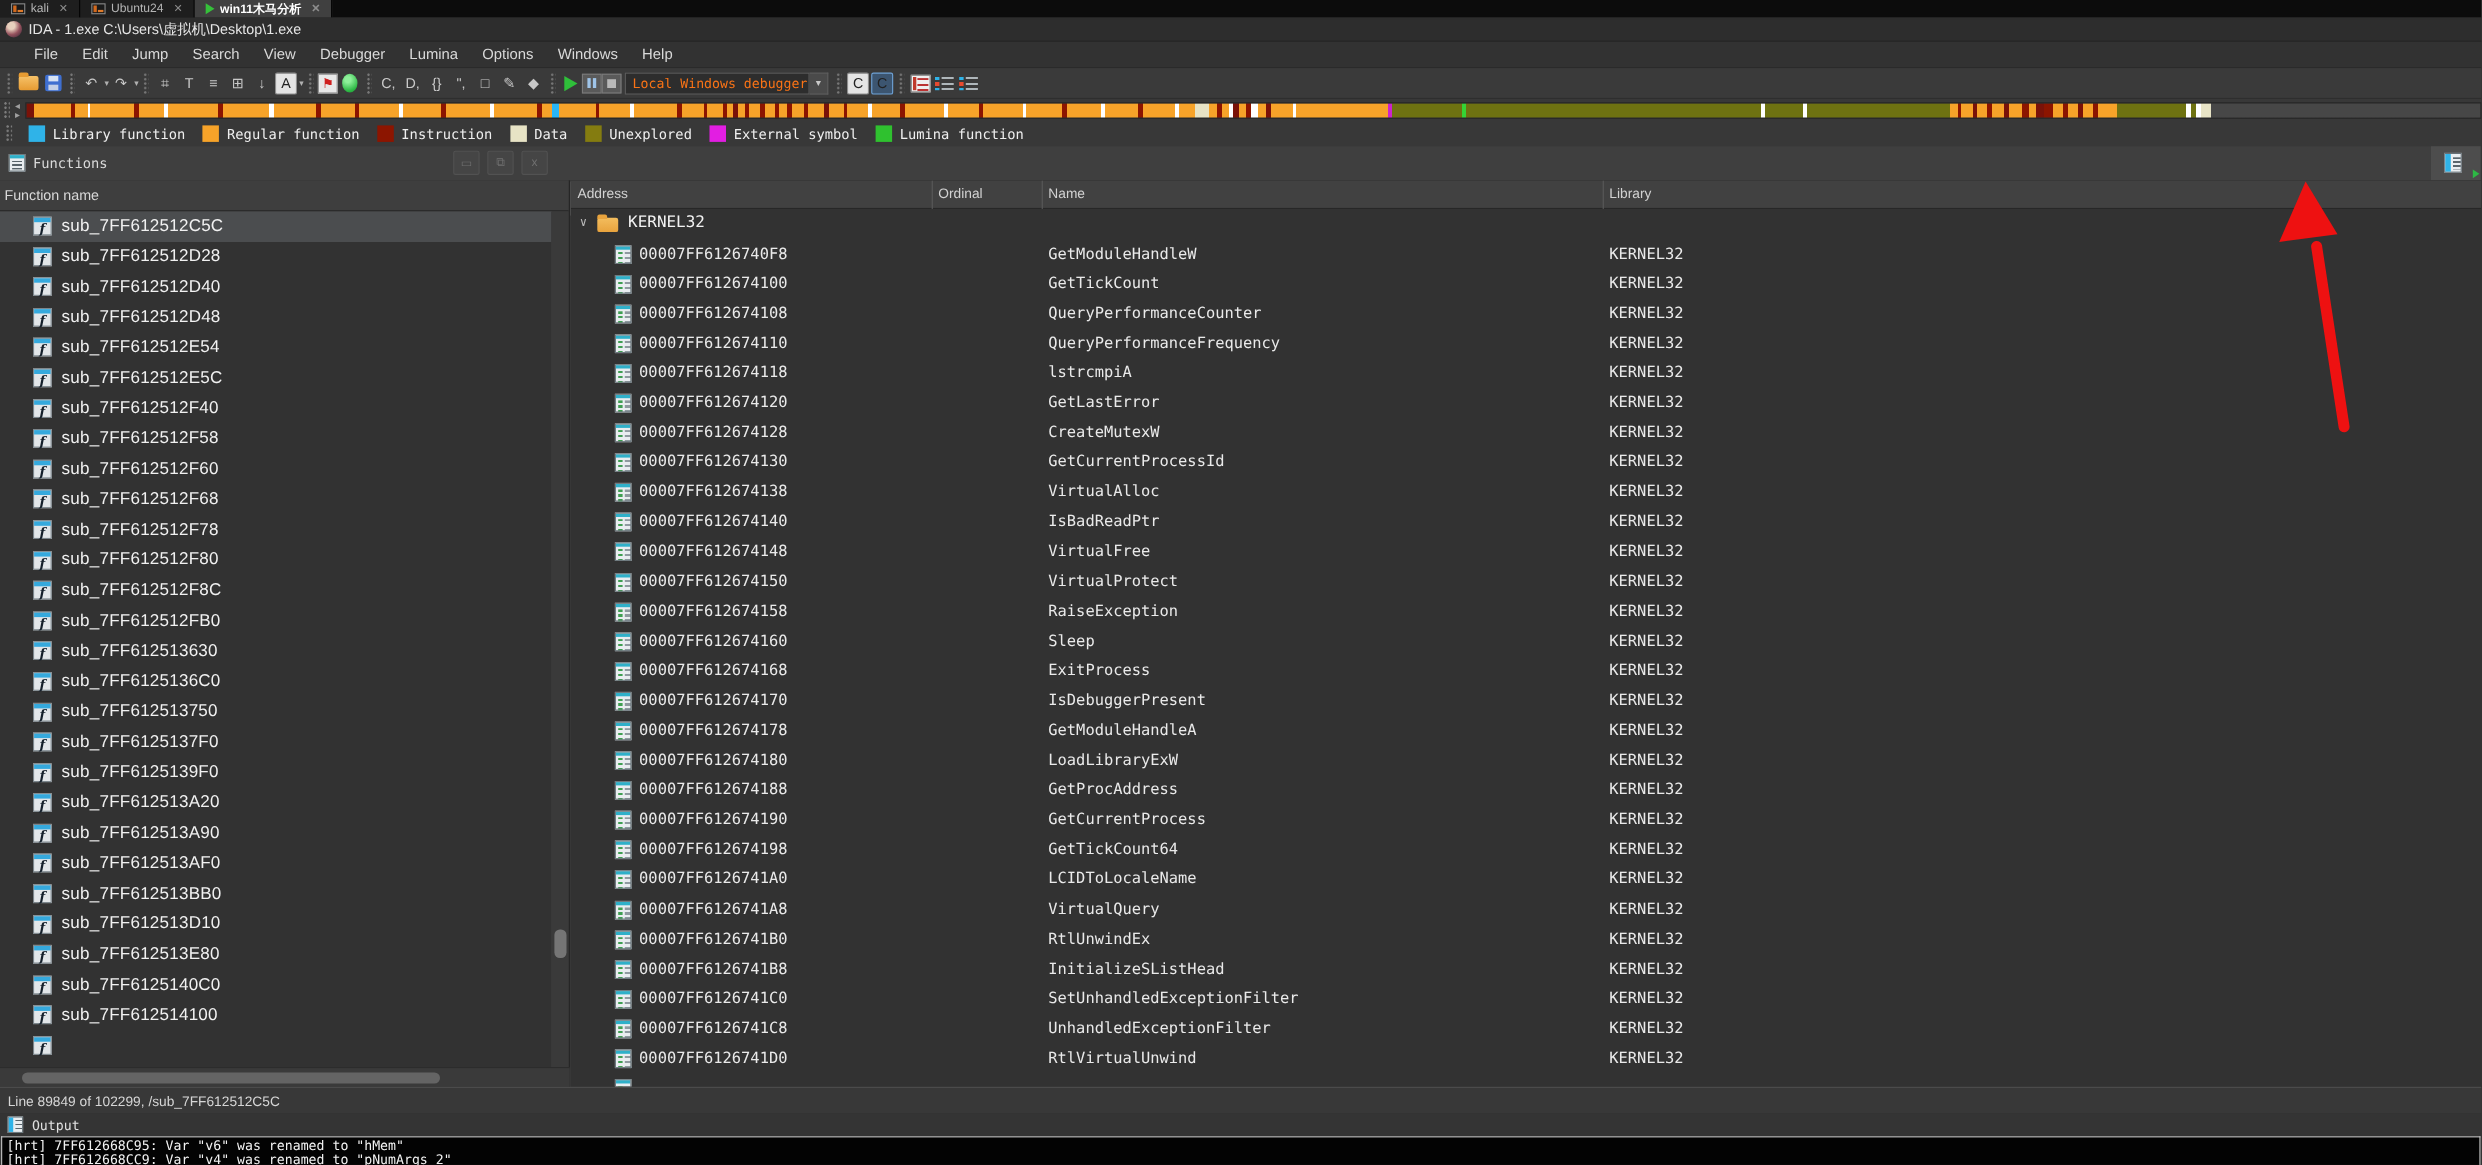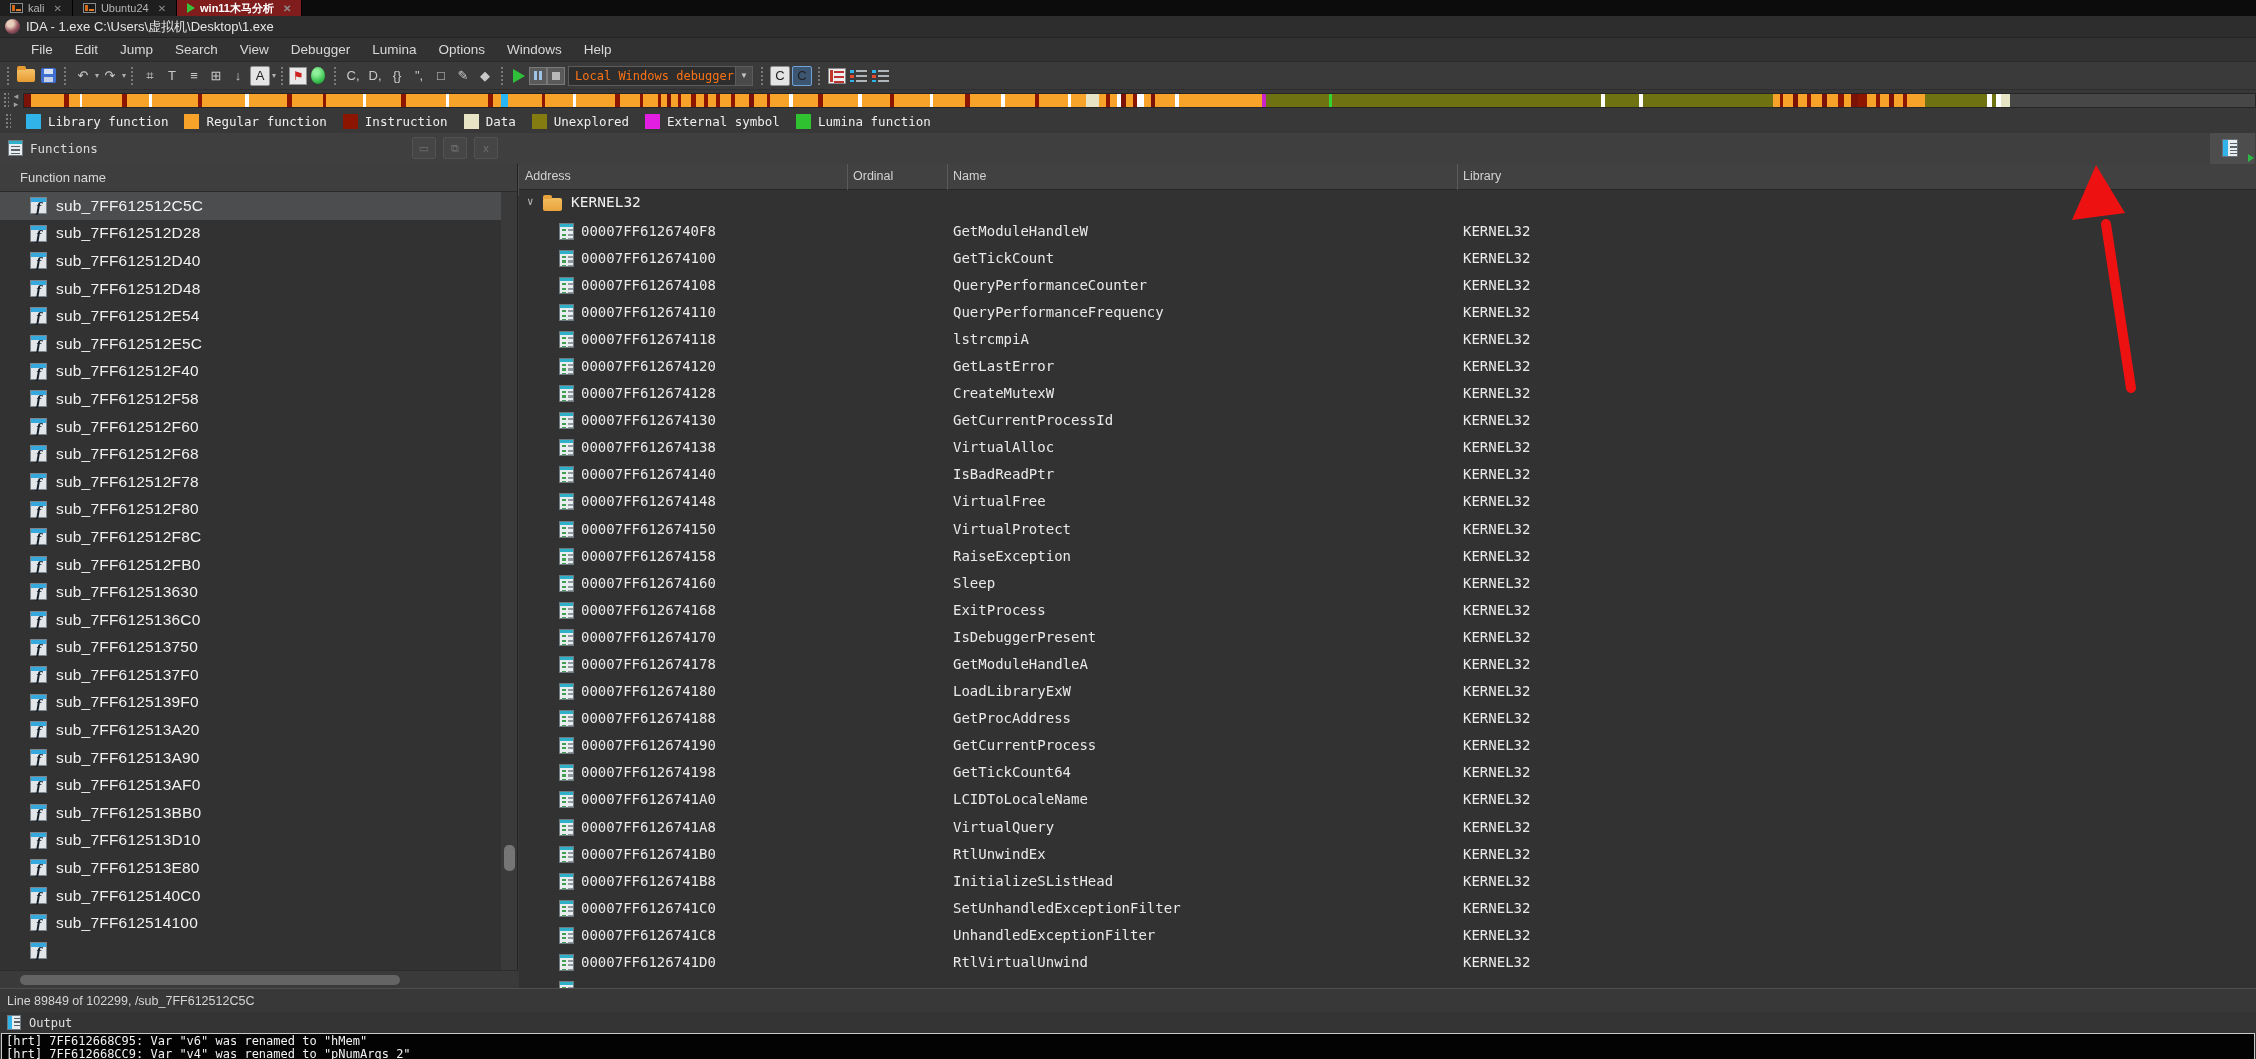--- a/index.html
+++ b/index.html
@@ -5,21 +5,21 @@
   * { box-sizing: border-box; margin: 0; padding: 0; }
   html,body { width:2256px; height:1059px; overflow:hidden; background:#383838;
               font-family:"Liberation Sans", sans-serif; }
   #screen { position:relative; width:2256px; height:1059px; background:#383838; overflow:hidden; }
 
   
   #vm-tabbar { position:absolute; left:0; top:0; width:2256px; height:16px; background:#0c0c0c;
                display:flex; align-items:stretch; }
   .vm-tab { display:flex; align-items:center; gap:5px; padding:0 10px; background:#1e1e1e;
             border-right:1px solid #000; color:#b5b5b5; font-size:11px; }
-  .vm-tab.active { background:#7f1d1d; color:#ffffff; font-weight:bold;align-items:center; }
+  .vm-tab.active { background:#404040; color:#ffffff; font-weight:bold;align-items:center; }
   .vm-ic-term { width:13px; height:10px; background:#1a1a1a; border:1px solid #8a8a8a; position:relative; }
   .vm-ic-term::before { content:""; position:absolute; left:1px; top:1px; width:3px; height:6px; background:#d2691e; }
   .vm-ic-term::after  { content:""; position:absolute; left:5px; bottom:1px; width:5px; height:2px; background:#e07b2a; }
   .vm-ic-play { width:0; height:0; border-left:8px solid #35c13a; border-top:5px solid transparent; border-bottom:5px solid transparent; }
   .vm-x { color:#8d8d8d; font-size:10px; margin-left:4px; }
 
   
   #titlebar { position:absolute; left:0; top:16px; width:2256px; height:22px; background:#2d2d2d;
               display:flex; align-items:center; padding-left:5px; border-bottom:1px solid #242424; }
   .ida-logo { width:15px; height:15px; border-radius:50%;
@@ -156,21 +156,21 @@
   .tabbar-end-btn { position:relative; width:45px; height:31px; background:#4d4d4d; }
   .tabbar-end-btn b { position:absolute; left:12px; top:6px; width:16px; height:18px; background:#e9edf0; border:1px solid #667076; }
   .tabbar-end-btn b::before { content:""; position:absolute; left:0; top:0; width:5px; height:100%; background:#2fb3e8; }
   .tabbar-end-btn b::after { content:""; position:absolute; left:7px; top:3px; width:7px; height:11px;
           background-image:repeating-linear-gradient(180deg,#59646b 0 1.5px,transparent 1.5px 3.5px); }
 
   
   #functions-panel { position:absolute; left:0; top:164px; width:518px; height:824px; background:#323232;
                      border-right:1px solid #232323; }
   .fp-header { height:28px; background:#3e3e3e; border-bottom:1px solid #2a2a2a; display:flex; align-items:center;
-               padding-left:20px; color:#d8d8d8; font-size:13px; }
+               padding-left:4px; color:#d8d8d8; font-size:13px; }
   #func-list { position:absolute; left:0; top:28px; width:502px; height:778px; overflow:hidden; }
   .func-row { position:relative; height:27.6px; display:flex; align-items:center; }
   .func-row.sel { background:#4b4d4f; }
   .f-icon { position:absolute; left:30px; top:5px; width:17px; height:17px; background:#e2e6e9; border:1px solid #7c868c; }
   .f-icon::before { content:""; position:absolute; left:0; top:0; width:100%; height:4px; background:#35a9dd; }
   .f-icon::after { content:"f"; position:absolute; left:5px; top:3px; color:#15202b;
                    font:italic bold 12px "DejaVu Serif", serif; }
   .func-row .fn { margin-left:56px; color:#f1f1f1; font-size:15.5px; letter-spacing:.2px; }
   .fp-vscroll { position:absolute; right:0; top:28px; width:16px; height:778px; background:#3a3a3a; }
   .fp-vthumb { position:absolute; left:2.5px; top:653px; width:11px; height:26px; background:#757575; border-radius:5px; }

